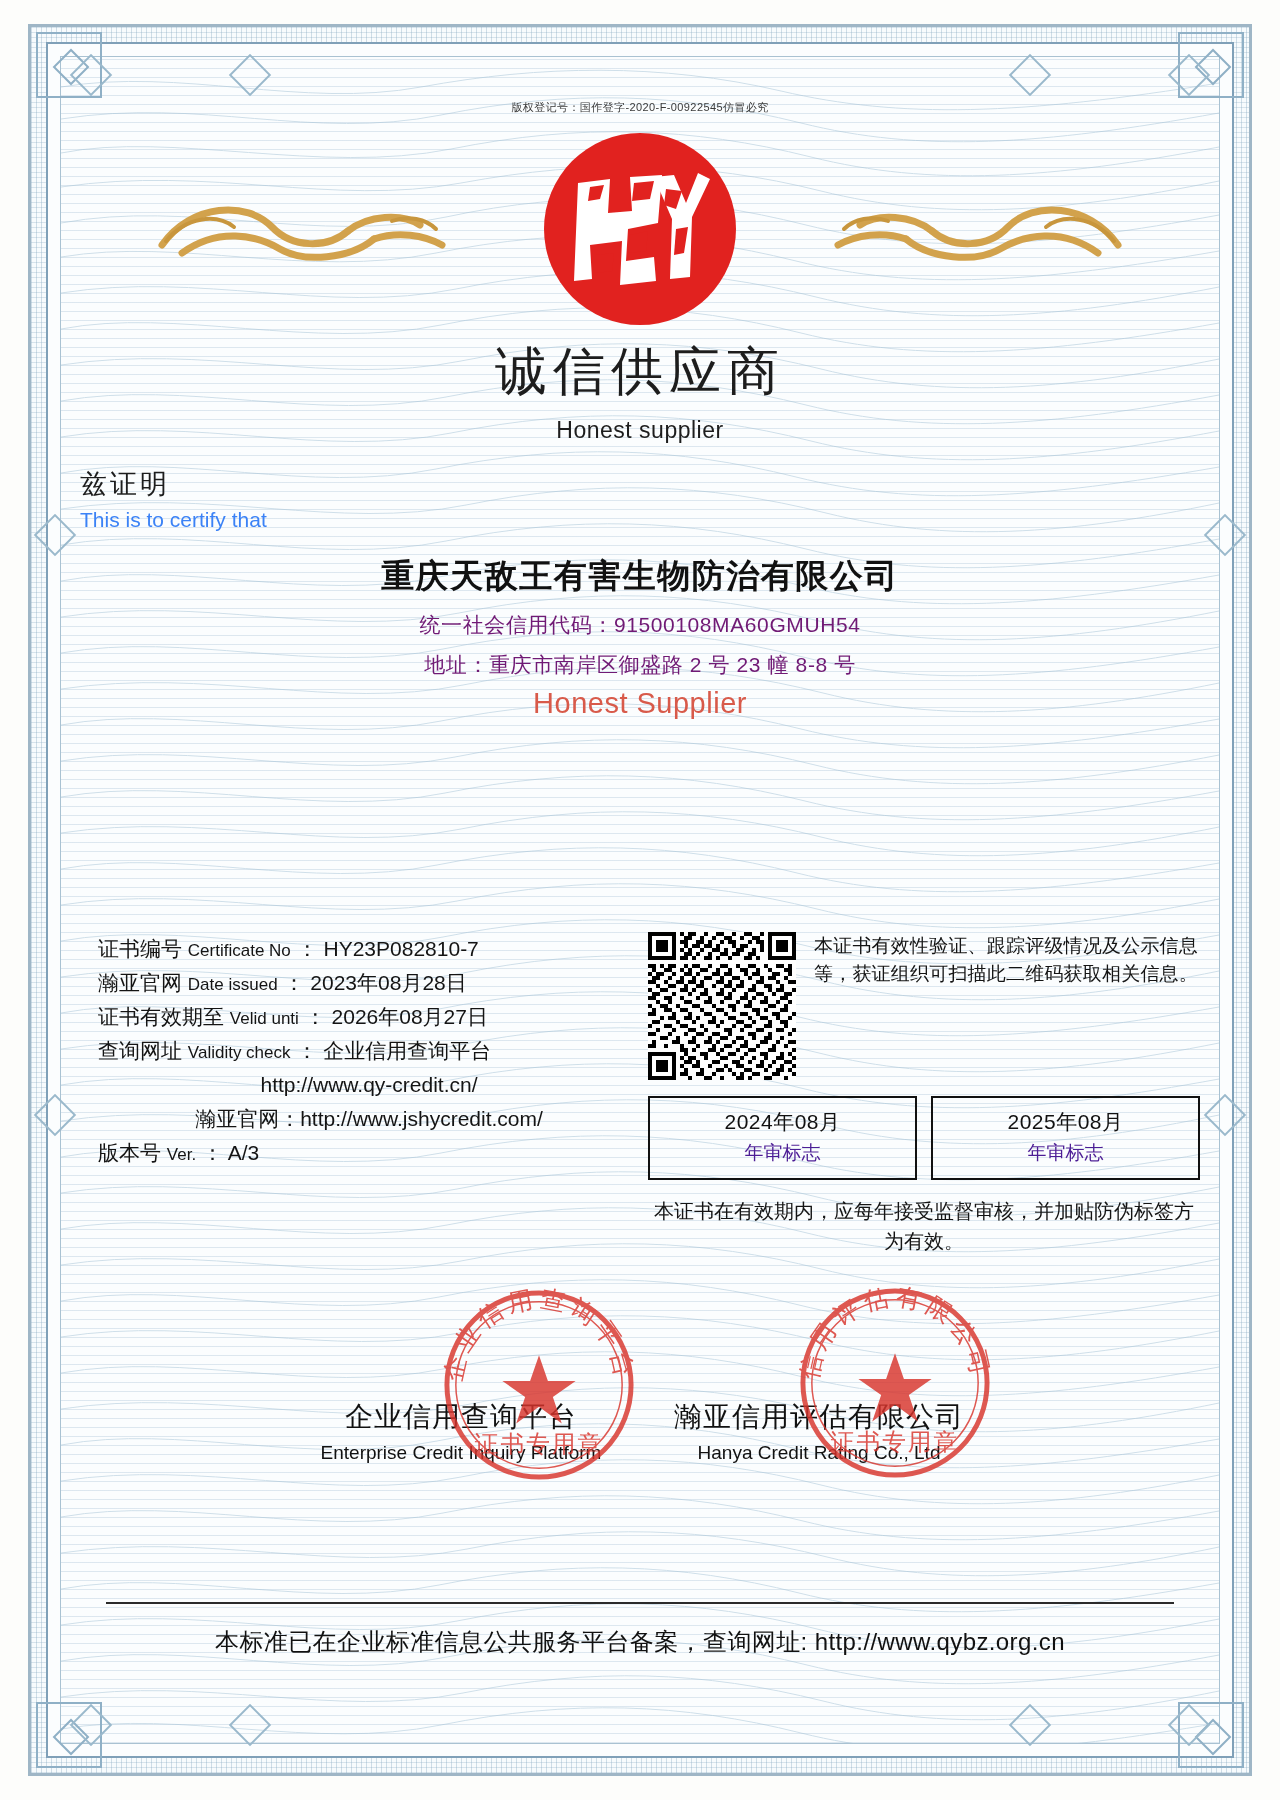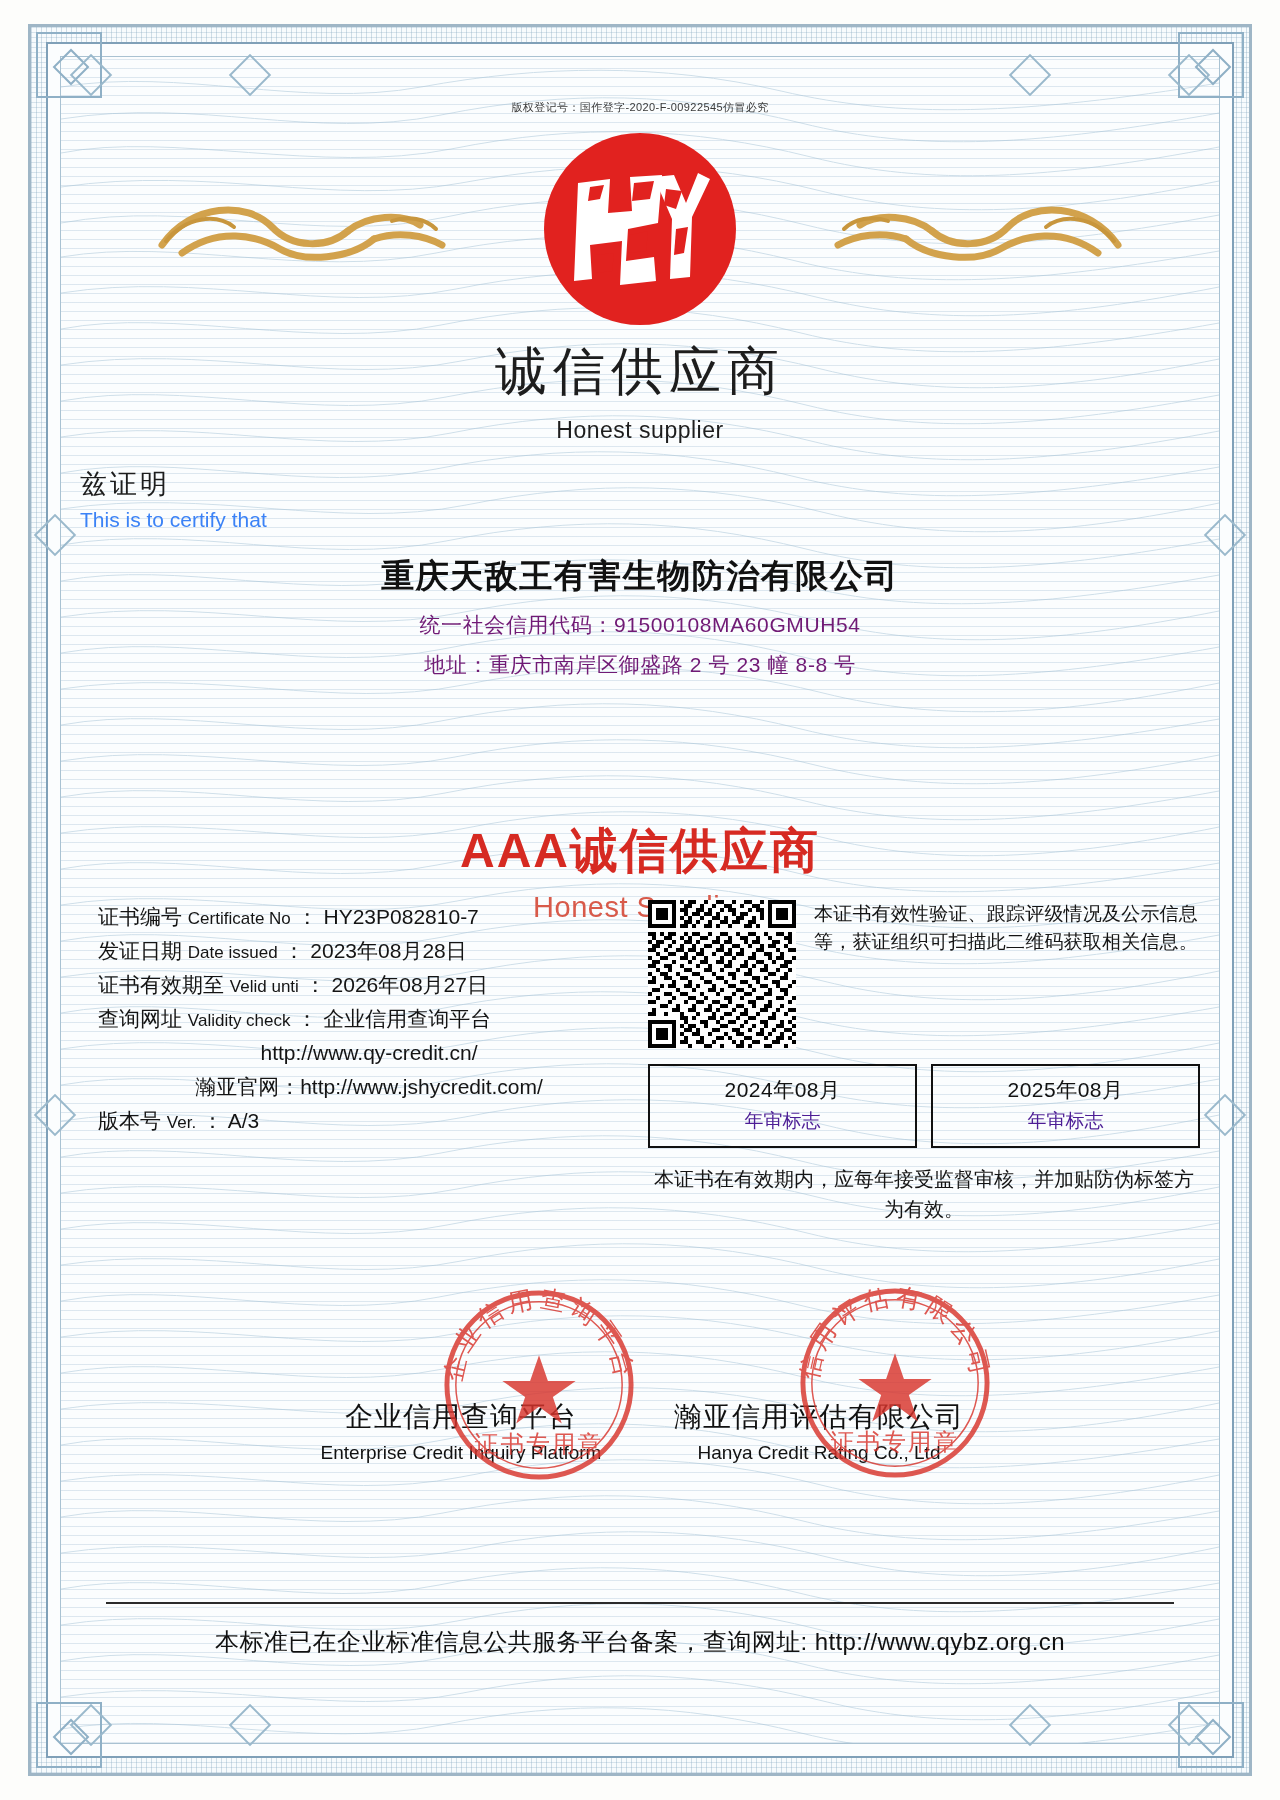--- a/index.html
+++ b/index.html
@@ -181,21 +181,21 @@
     font-size: 29px;
     color: #d85a4a;
     margin-top: 8px;
     letter-spacing: .5px;
   }
 
   
   .info-wrap {
     position: absolute;
     left: 0; right: 0;
-    top: 824px;
+    top: 856px;
     display: flex;
     gap: 0px;
   }
   .info-left {
     width: 560px;
     padding-left: 18px;
     box-sizing: border-box;
   }
   .info-row {
     font-size: 21px;
@@ -448,34 +448,33 @@
     <div class="title-cn">诚信供应商</div>
     <div class="title-en">Honest supplier</div>
 
     <div class="certify-cn">兹证明</div>
     <div class="certify-en">This is to certify that</div>
 
     <div class="company-name">重庆天敌王有害生物防治有限公司</div>
     <div class="company-line">统一社会信用代码：91500108MA60GMUH54</div>
     <div class="company-line">地址：重庆市南岸区御盛路 2 号 23 幢 8-8 号</div>
 
-    <div class="award-cn">AAA诚信供应商</div>
     <div class="award-en">Honest Supplier</div>
 
     <div class="info-wrap">
 
       <div class="info-left">
         <div class="info-row">
           <span class="lab-cn">证书编号</span>
           <span class="lab-en">Certificate No</span>
           <span class="lab-cn">：</span>
           <span class="val">HY23P082810-7</span>
         </div>
         <div class="info-row">
-          <span class="lab-cn">发证日期</span>
+          <span class="lab-cn">瀚亚官网</span>
           <span class="lab-en">Date issued</span>
           <span class="lab-cn">：</span>
           <span class="val">2023年08月28日</span>
         </div>
         <div class="info-row">
           <span class="lab-cn">证书有效期至</span>
           <span class="lab-en">Velid unti</span>
           <span class="lab-cn">：</span>
           <span class="val">2026年08月27日</span>
         </div>

